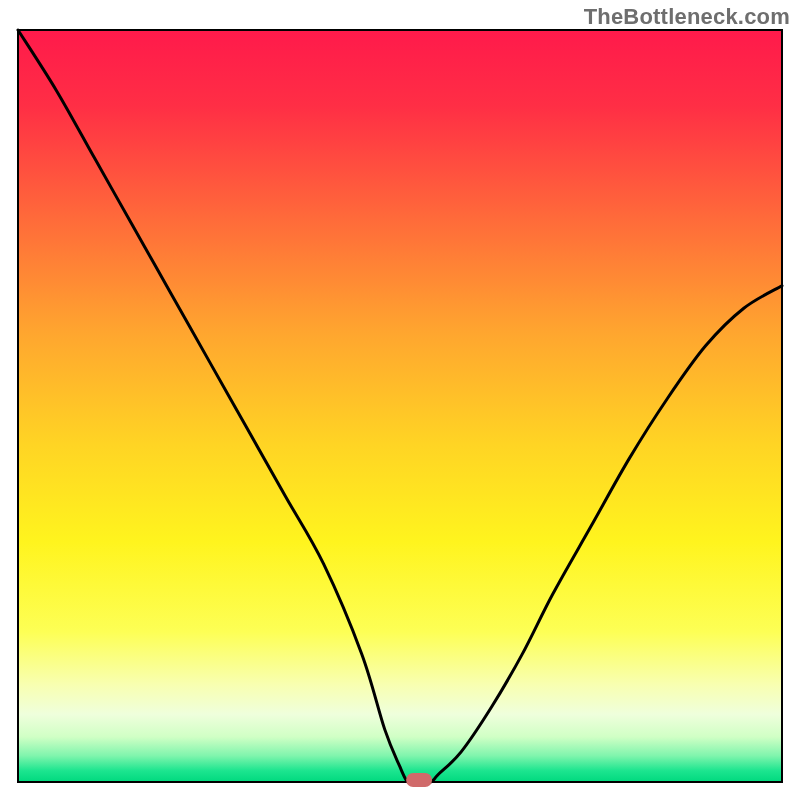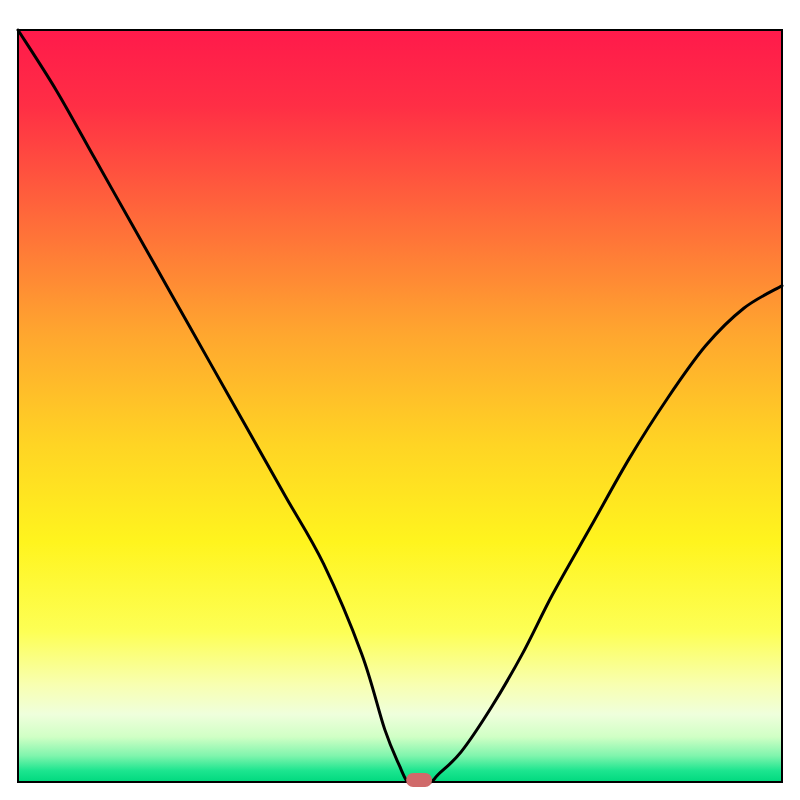--- a/index.html
+++ b/index.html
@@ -28,20 +28,21 @@
     user-select: none;
   }
   svg {
     display: block;
   }
 </style>
 </head>
 <body>
 
 <div class="chart-container">
+  <div class="watermark">TheBottleneck.com</div>
   <svg id="chart-svg" width="800" height="800" viewBox="0 0 800 800">
     <defs>
       <linearGradient id="bg-grad" x1="0" y1="0" x2="0" y2="1">
           <stop offset="0.00%" stop-color="#ff1a4b"></stop>
           <stop offset="10.00%" stop-color="#ff2e45"></stop>
           <stop offset="25.00%" stop-color="#ff6a3a"></stop>
           <stop offset="40.00%" stop-color="#ffa52f"></stop>
           <stop offset="55.00%" stop-color="#ffd424"></stop>
           <stop offset="68.00%" stop-color="#fff41e"></stop>
           <stop offset="80.00%" stop-color="#fdff55"></stop>

